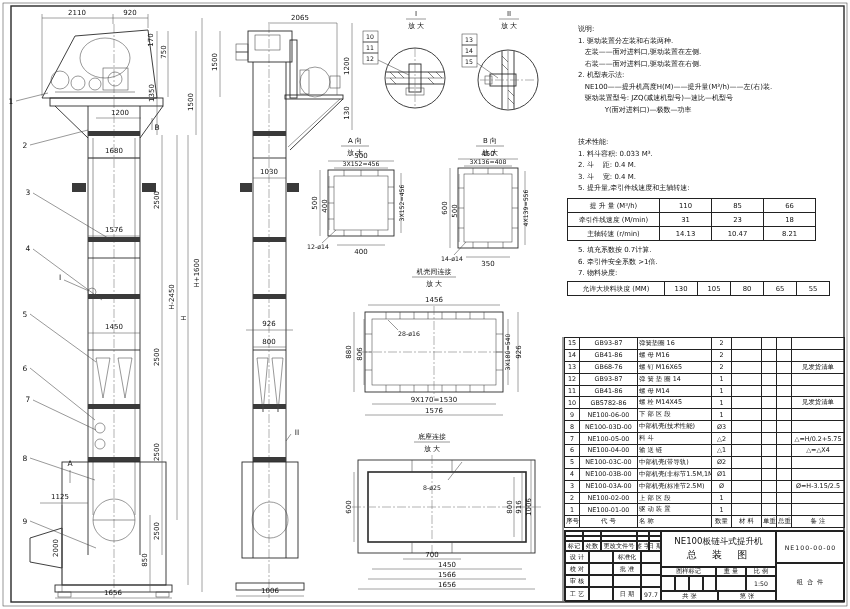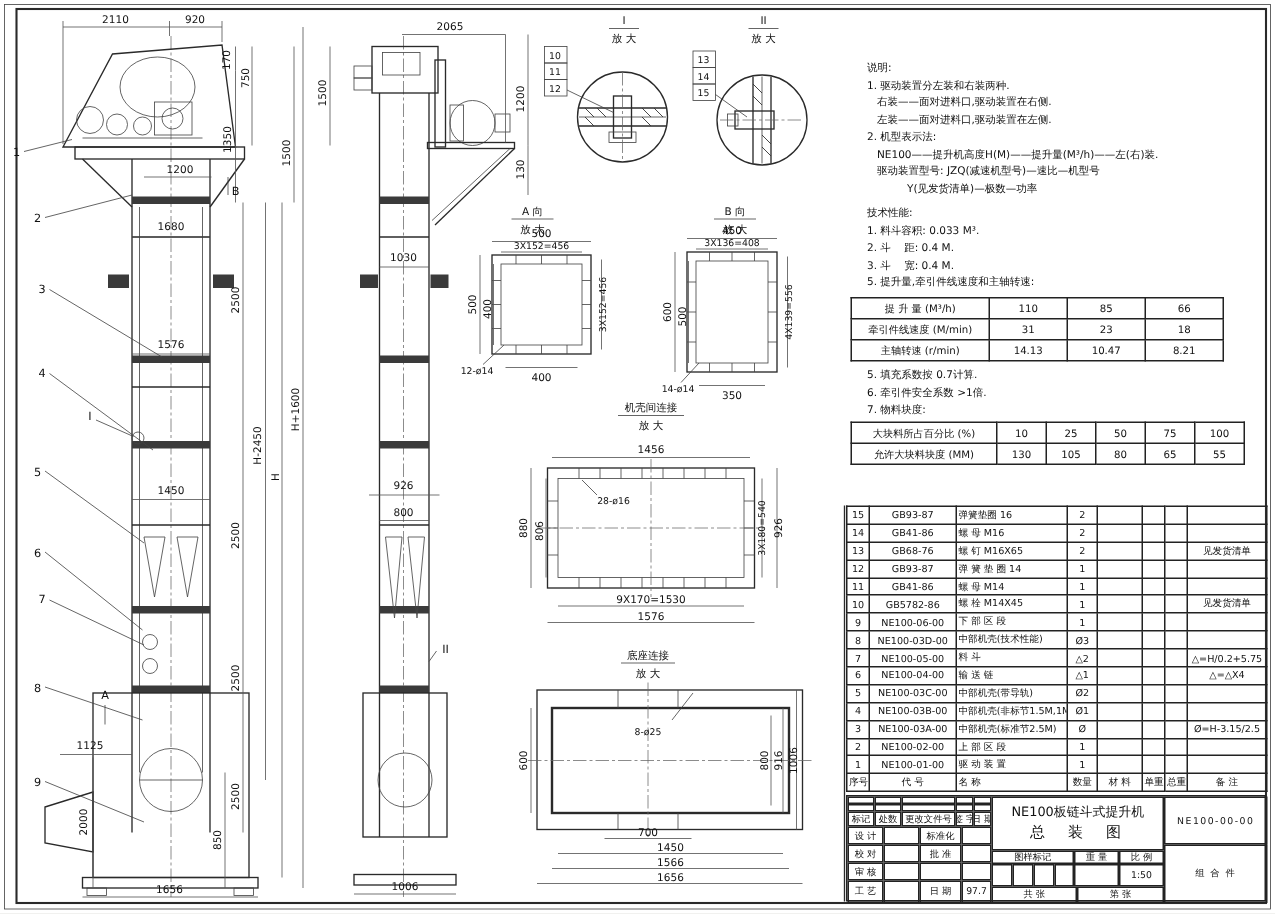--- a/index.html
+++ b/index.html
@@ -423,30 +423,30 @@
     <text class="d" x="432" y="557">700</text>
     <line x1="372" y1="569" x2="522" y2="569" class="dim"></line>
     <text class="d" x="447" y="567">1450</text>
     <line x1="368" y1="579" x2="526" y2="579" class="dim"></line>
     <text class="d" x="447" y="577">1566</text>
     <line x1="358" y1="589" x2="535" y2="589" class="dim"></line>
     <text class="d" x="447" y="587">1656</text>
   </g>
 </svg>
 
-<div class="panel" style="left:578px;top:40px;width:265px;">
+<div class="panel" style="left:578px;top:24px;width:265px;">
   <div class="nline">说明:</div>
   <div>
         <div class="nline">1. 驱动装置分左装和右装两种.</div>
+        <div class="nline">   左装——面对进料口,驱动装置在左侧.</div>
         <div class="nline">   右装——面对进料口,驱动装置在右侧.</div>
-        <div class="nline">   左装——面对进料口,驱动装置在左侧.</div>
         <div class="nline">2. 机型表示法:</div>
         <div class="nline">   NE100——提升机高度H(M)——提升量(M³/h)——左(右)装.</div>
         <div class="nline">   驱动装置型号: JZQ(减速机型号)—速比—机型号</div>
-        <div class="nline">            Y(见发货清单)—极数—功率</div>
+        <div class="nline">            Y(面对进料口)—极数—功率</div>
       </div>
 </div>
 
 <div class="panel" style="left:578px;top:137px;width:265px;">
   <div class="nline">技术性能:</div>
   <div>
         <div class="nline">1. 料斗容积: 0.033 M³.</div>
         <div class="nline">2. 斗    距: 0.4 M.</div>
         <div class="nline">3. 斗    宽: 0.4 M.</div>
         <div class="nline">5. 提升量,牵引件线速度和主轴转速:</div>
@@ -493,28 +493,20 @@
 <table class="dtab" style="left:567px;top:281px;width:262px;">
   <colgroup>
         <col style="width:97px">
         <col style="width:33px">
         <col style="width:33px">
         <col style="width:33px">
         <col style="width:33px">
         <col style="width:33px">
       </colgroup>
   <tbody>
-        <tr>
-          <td>大块料所占百分比 (%)</td>
-          <td>10</td>
-          <td>25</td>
-          <td>50</td>
-          <td>75</td>
-          <td>100</td>
-        </tr>
         <tr>
           <td>允许大块料块度 (MM)</td>
           <td>130</td>
           <td>105</td>
           <td>80</td>
           <td>65</td>
           <td>55</td>
         </tr>
       </tbody>
 </table>

